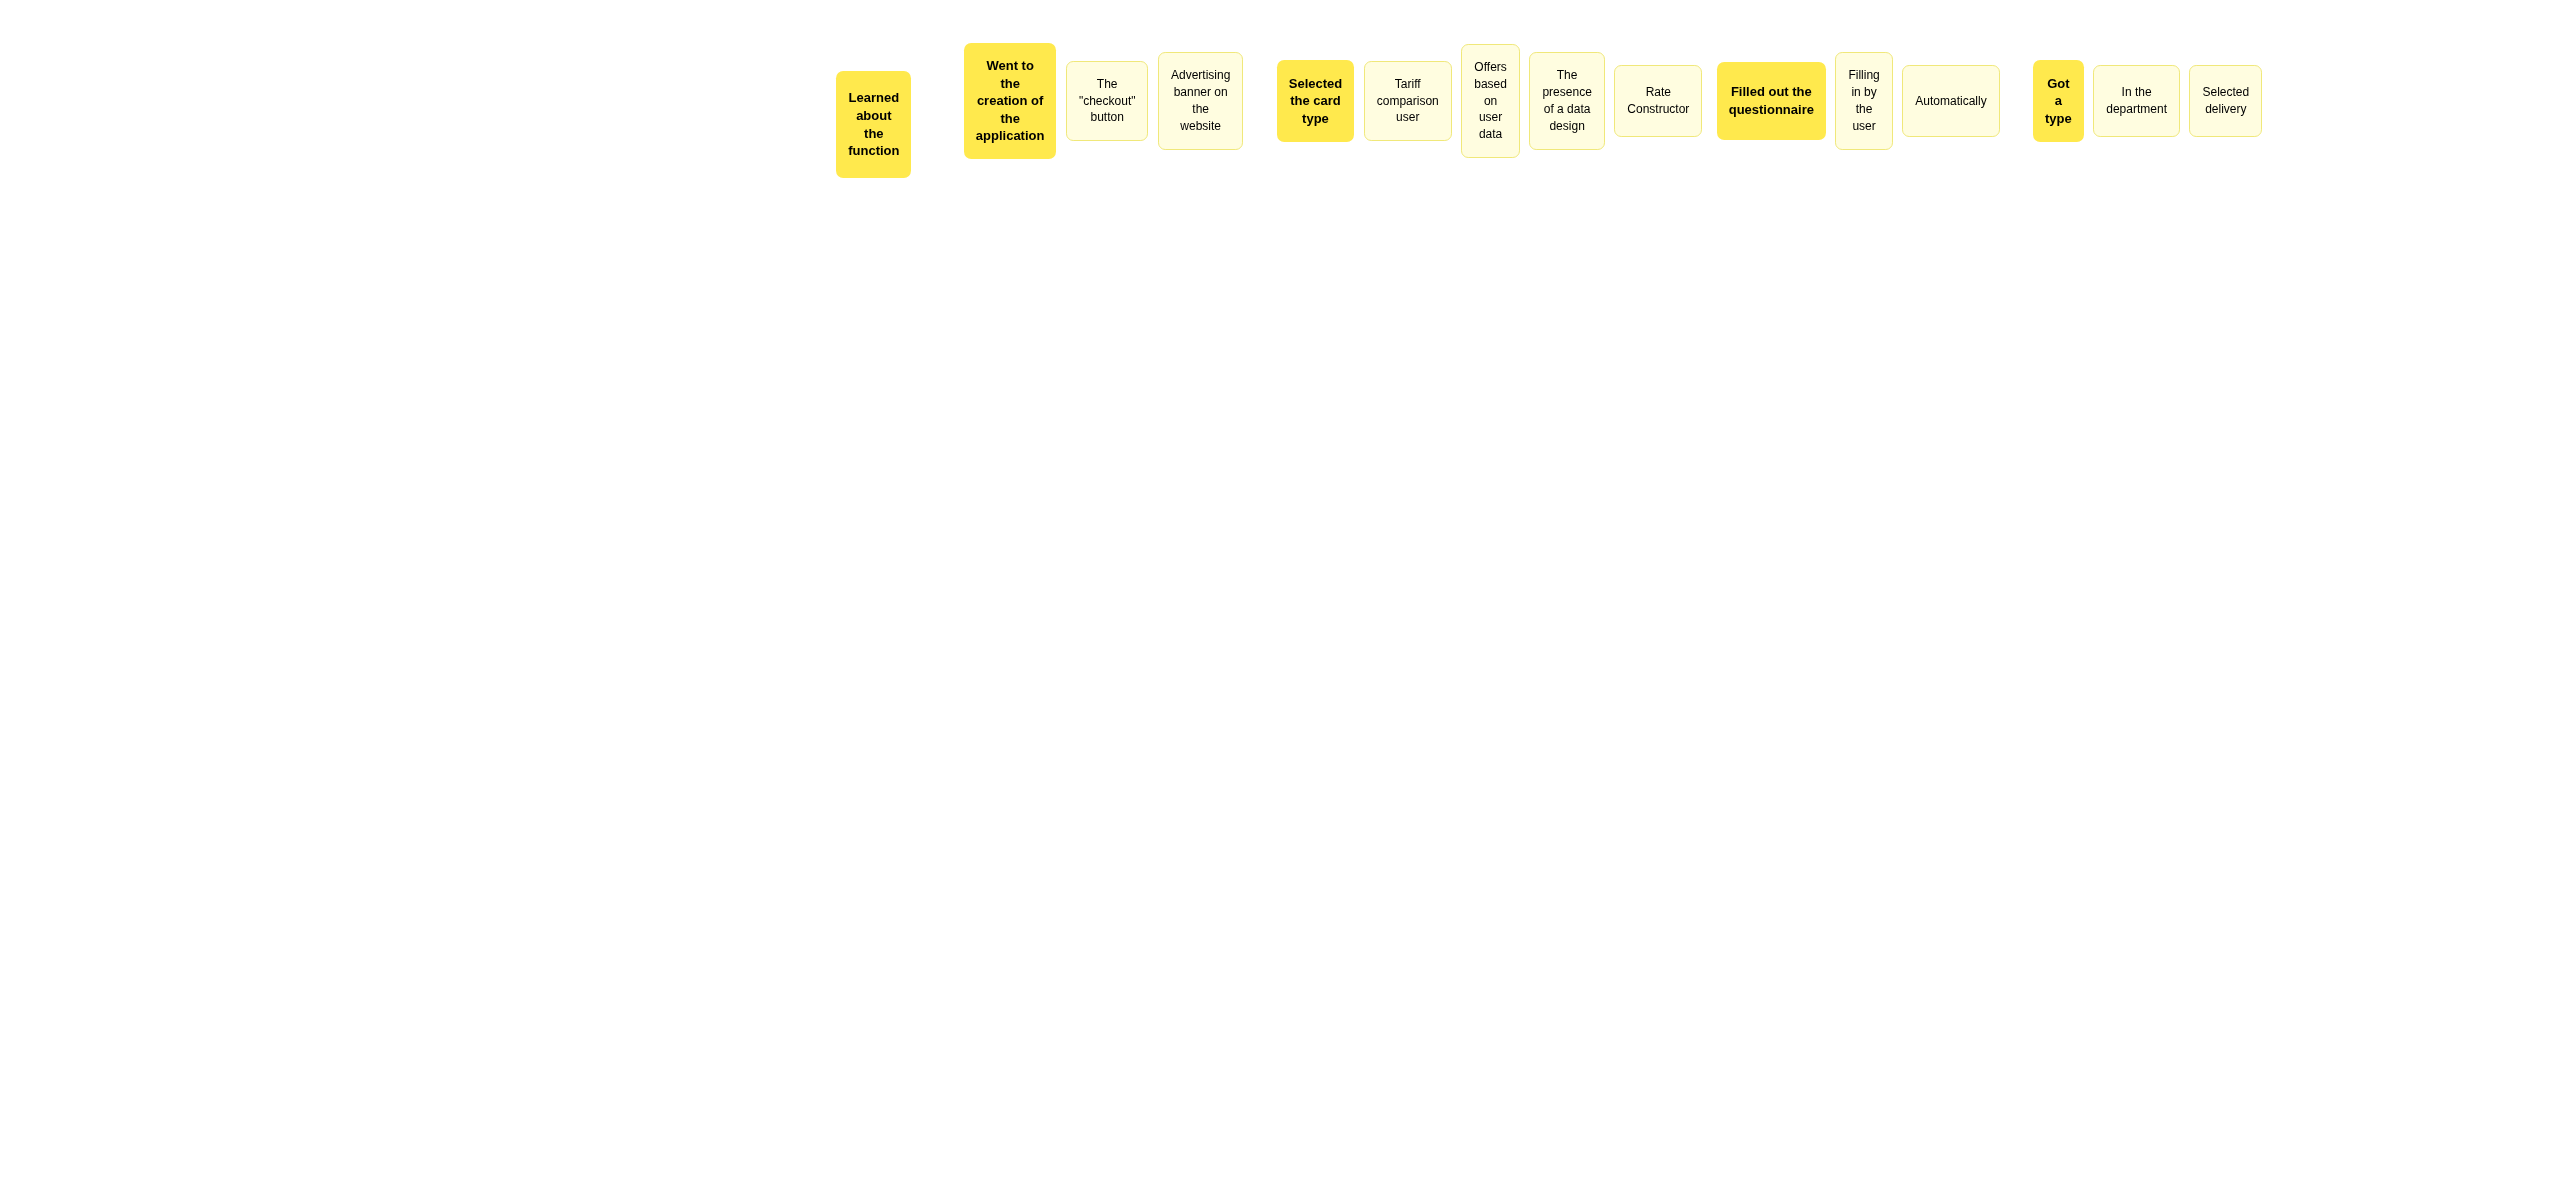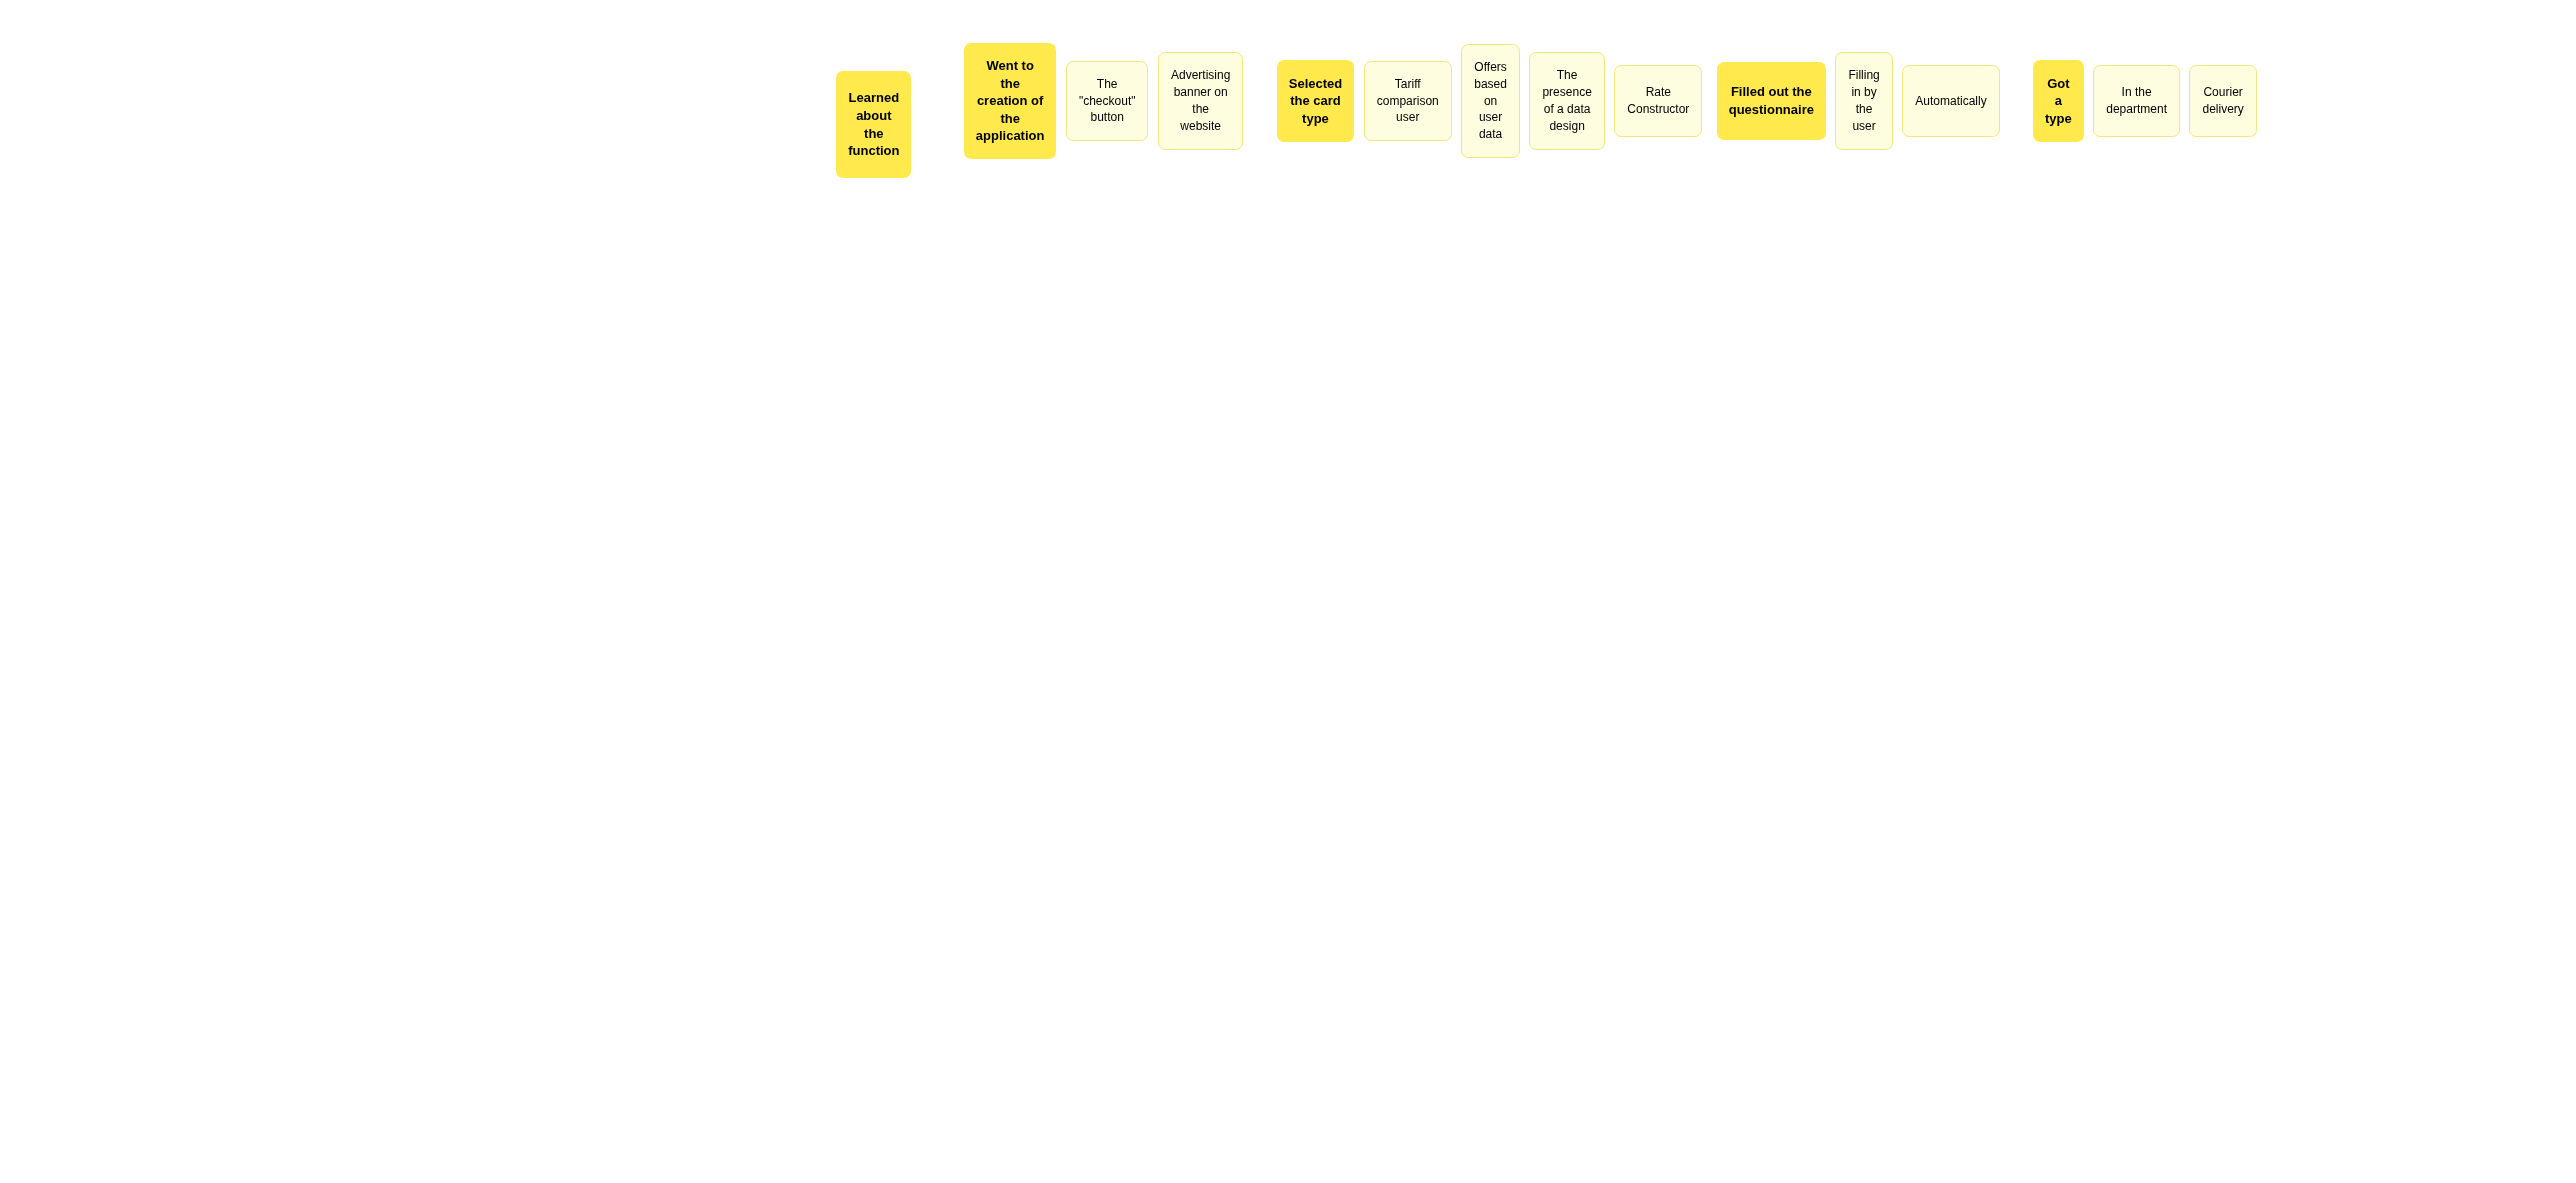--- a/index.html
+++ b/index.html
@@ -114,18 +114,18 @@
 the questionnaire</div>
       <div class="item-card">Filling in
 by the user</div>
       <div class="item-card">Automatically</div>
       <div class="spacer"></div>
       <div class="spacer"></div>
     </div>
     <div class="column">
       <div class="header-card">Got a type</div>
       <div class="item-card">In the department</div>
-      <div class="item-card">Courier delivery</div>
+      <div class="item-card">Selected delivery</div>
       <div class="spacer"></div>
       <div class="spacer"></div>
     </div>
   </div>
 
 
 </body></html>

